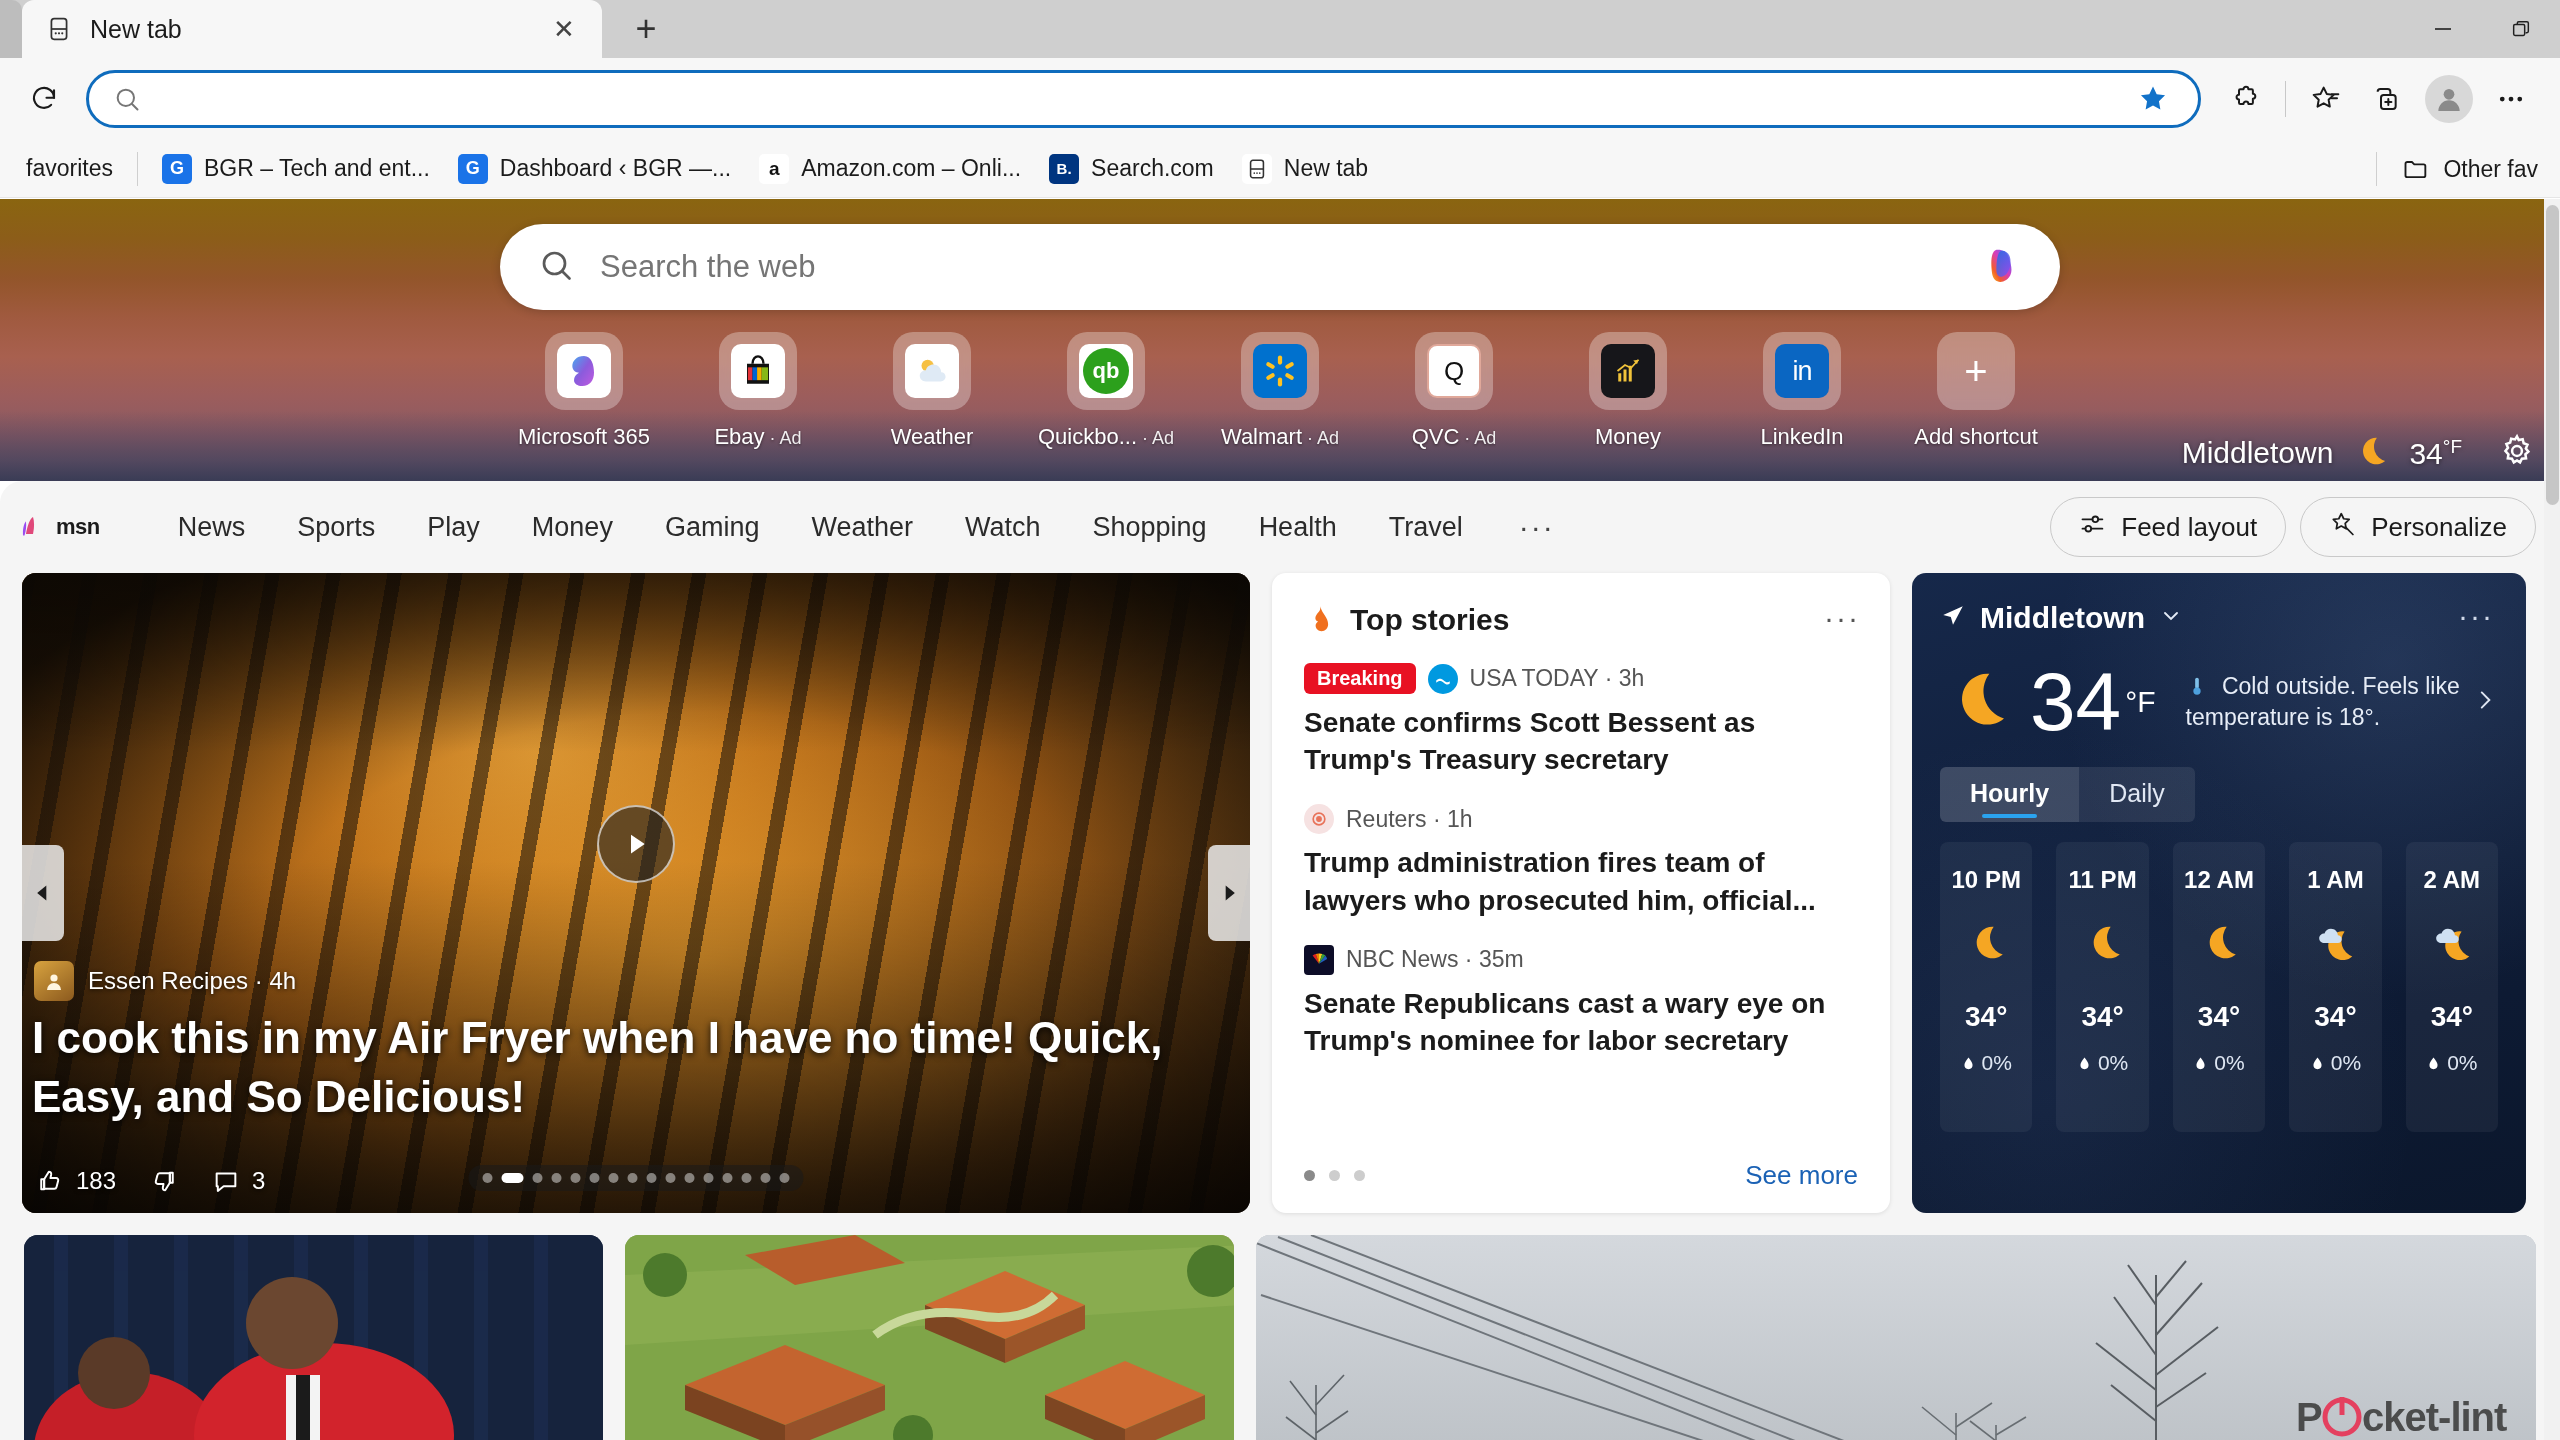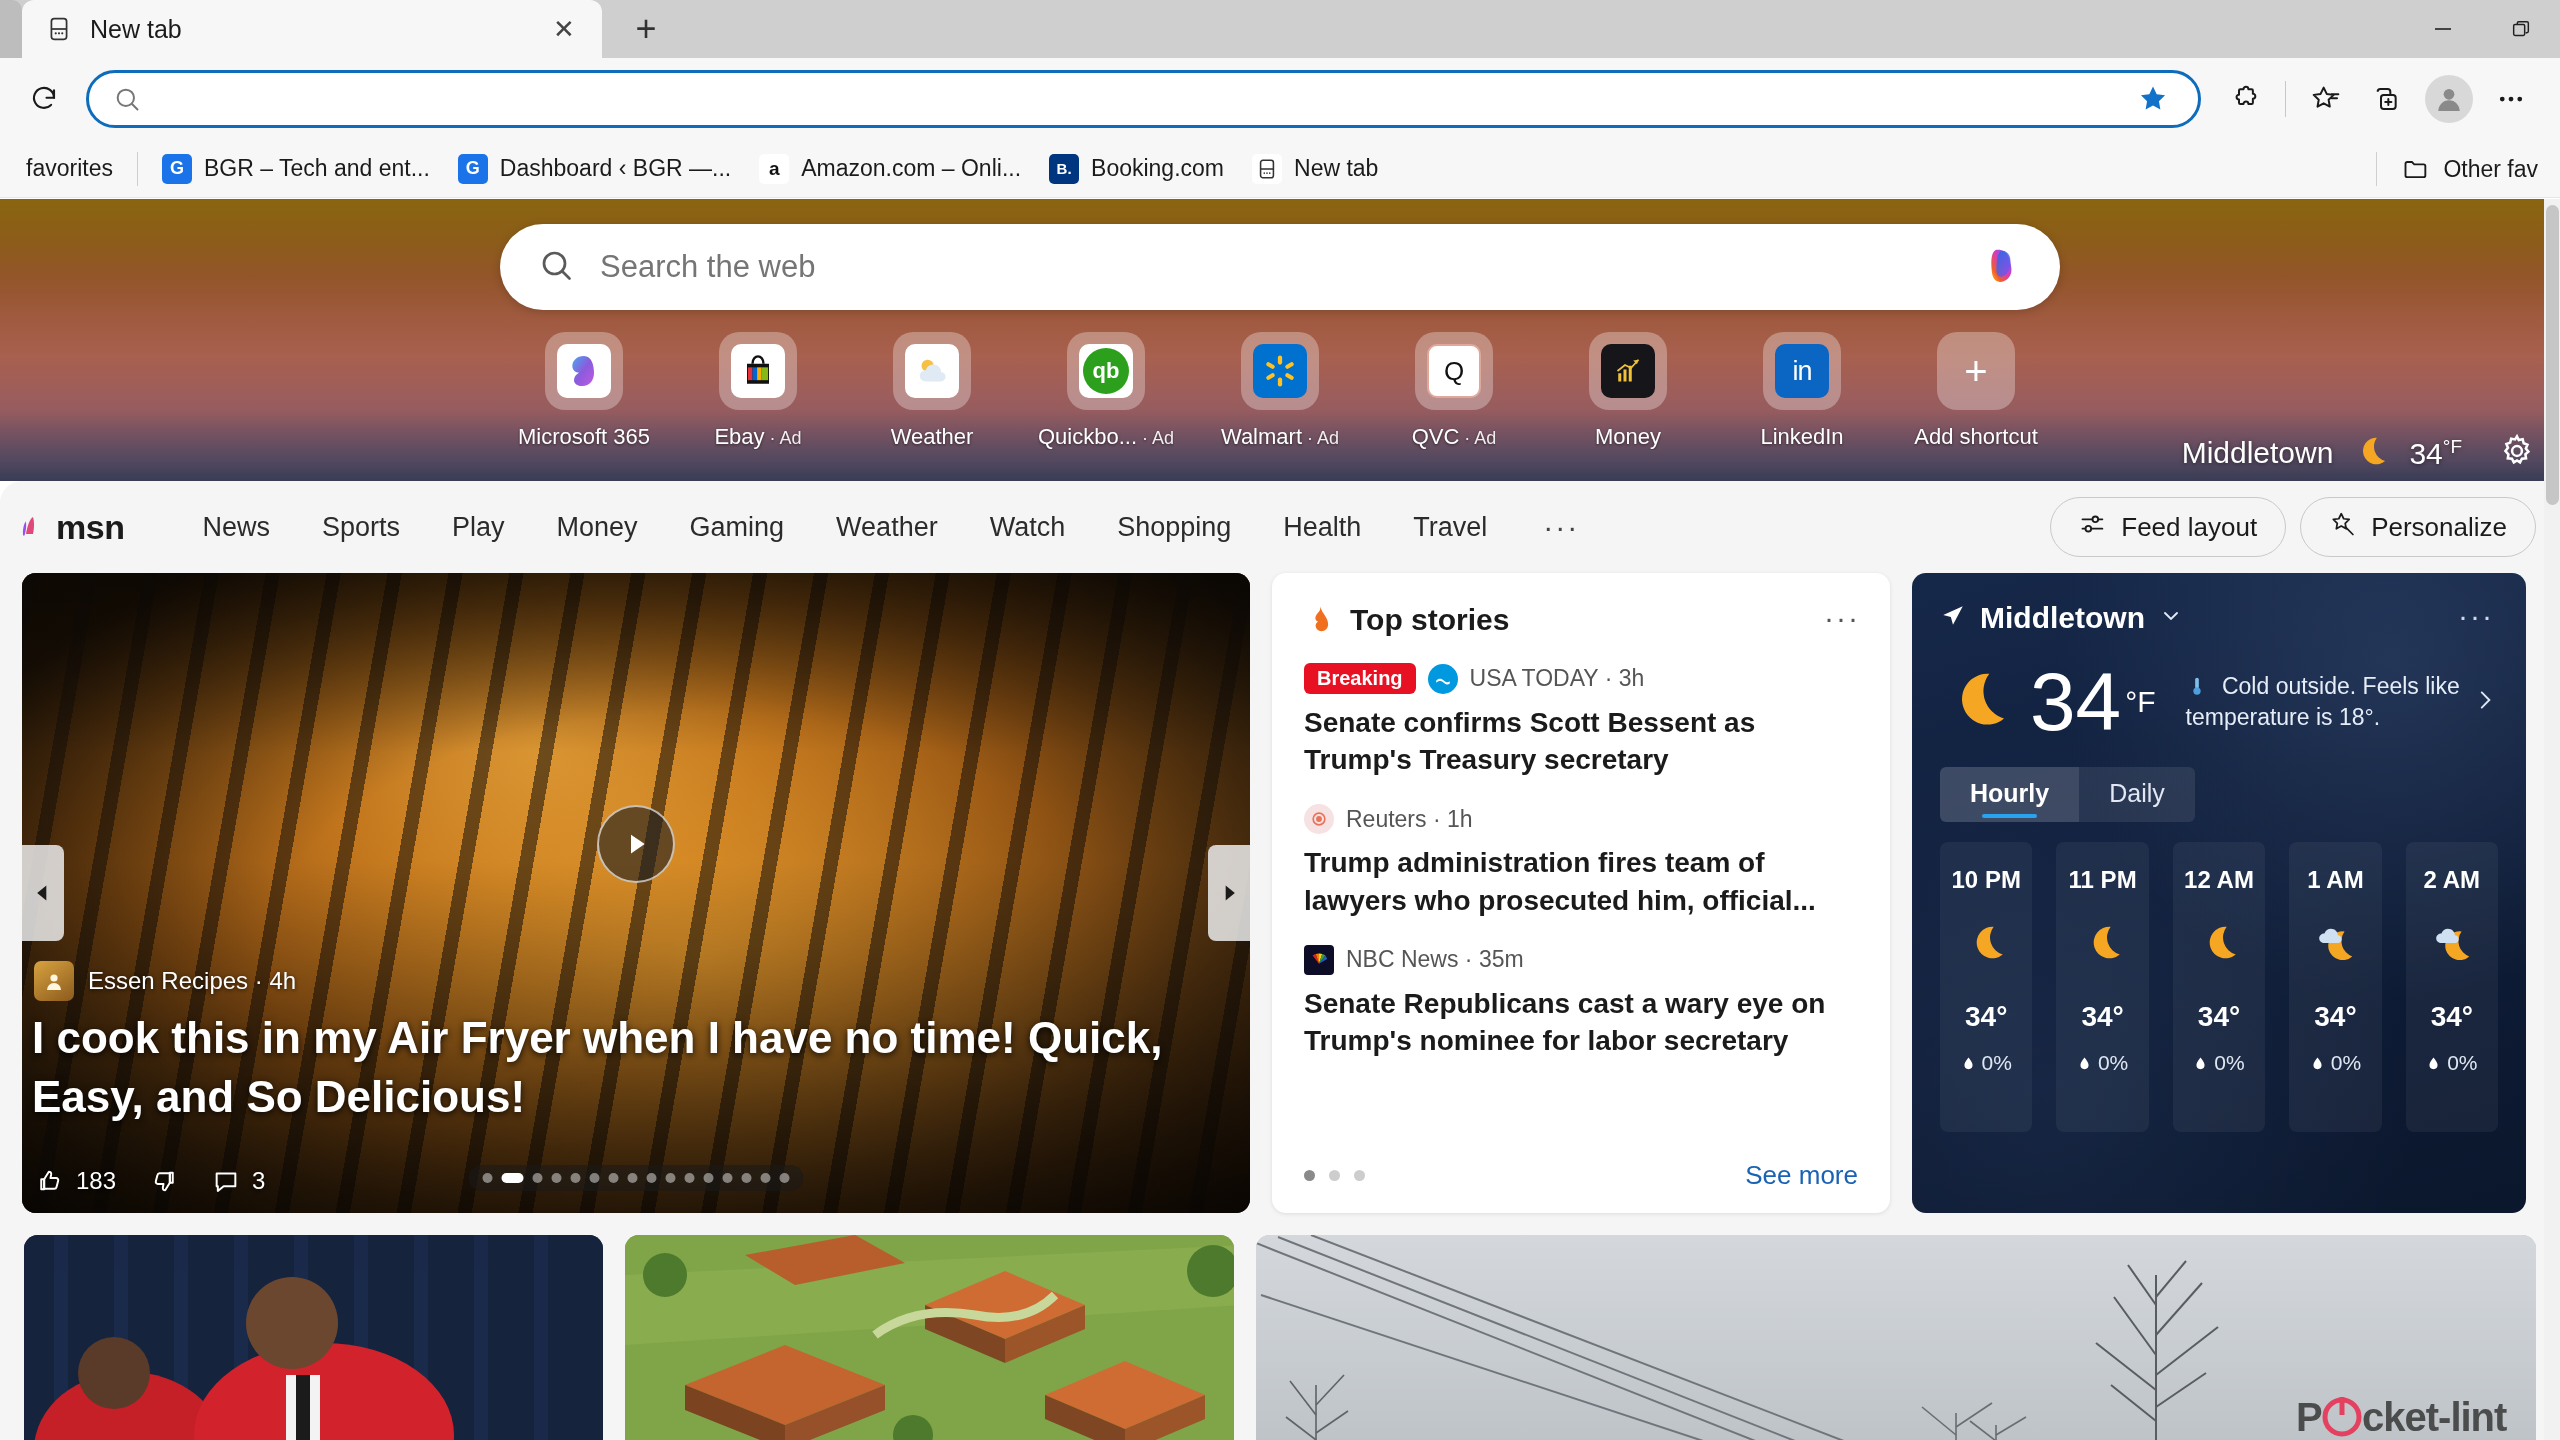--- a/index.html
+++ b/index.html
@@ -234,21 +234,21 @@
     border-top-right-radius: 22px;
   }
   .feed-nav {
     height: 92px;
     display: flex; align-items: center;
     padding: 0 24px 0 10px;
     position: relative;
   }
   .msn-logo {
     display: flex; align-items: center;
-    font-size: 34px; font-weight: 600; color: #1b1b1b;
+    font-size: 22px; font-weight: 600; color: #1b1b1b;
     margin-left: 6px; margin-right: 22px;
     letter-spacing: -0.5px;
   }
   .seg {
     display: flex; align-items: center;
     background: #ffffff;
     border: 1px solid #e0e0e0;
     border-radius: 30px;
     height: 62px; padding: 0 10px;
     box-shadow: 0 1px 3px rgba(0,0,0,.06);
@@ -565,21 +565,21 @@
       <span class="bm-ico" style="background:#ffffff;color:#111;">
         <span style="font-size:19px;font-weight:700;">a</span>
       </span>
       <span>Amazon.com – Onli...</span>
     </div>
 
     <div class="bm">
       <span class="bm-ico" style="background:#003580;">
         <span style="font-size:15px;">B.</span>
       </span>
-      <span>Booking.com</span>
+      <span>Search.com</span>
     </div>
 
     <div class="bm">
       <span class="bm-ico" style="background:#ffffff;">
         <svg width="22" height="22" viewBox="0 0 24 24" fill="none" stroke="#333" stroke-width="1.7">
           <rect x="5" y="2.5" width="14" height="19" rx="2.5"></rect>
           <line x1="5" y1="12" x2="19" y2="12"></line>
           <circle cx="9" cy="16.5" r=".9" fill="#333" stroke="none"></circle>
           <circle cx="12" cy="16.5" r=".9" fill="#333" stroke="none"></circle>
           <circle cx="15" cy="16.5" r=".9" fill="#333" stroke="none"></circle>

